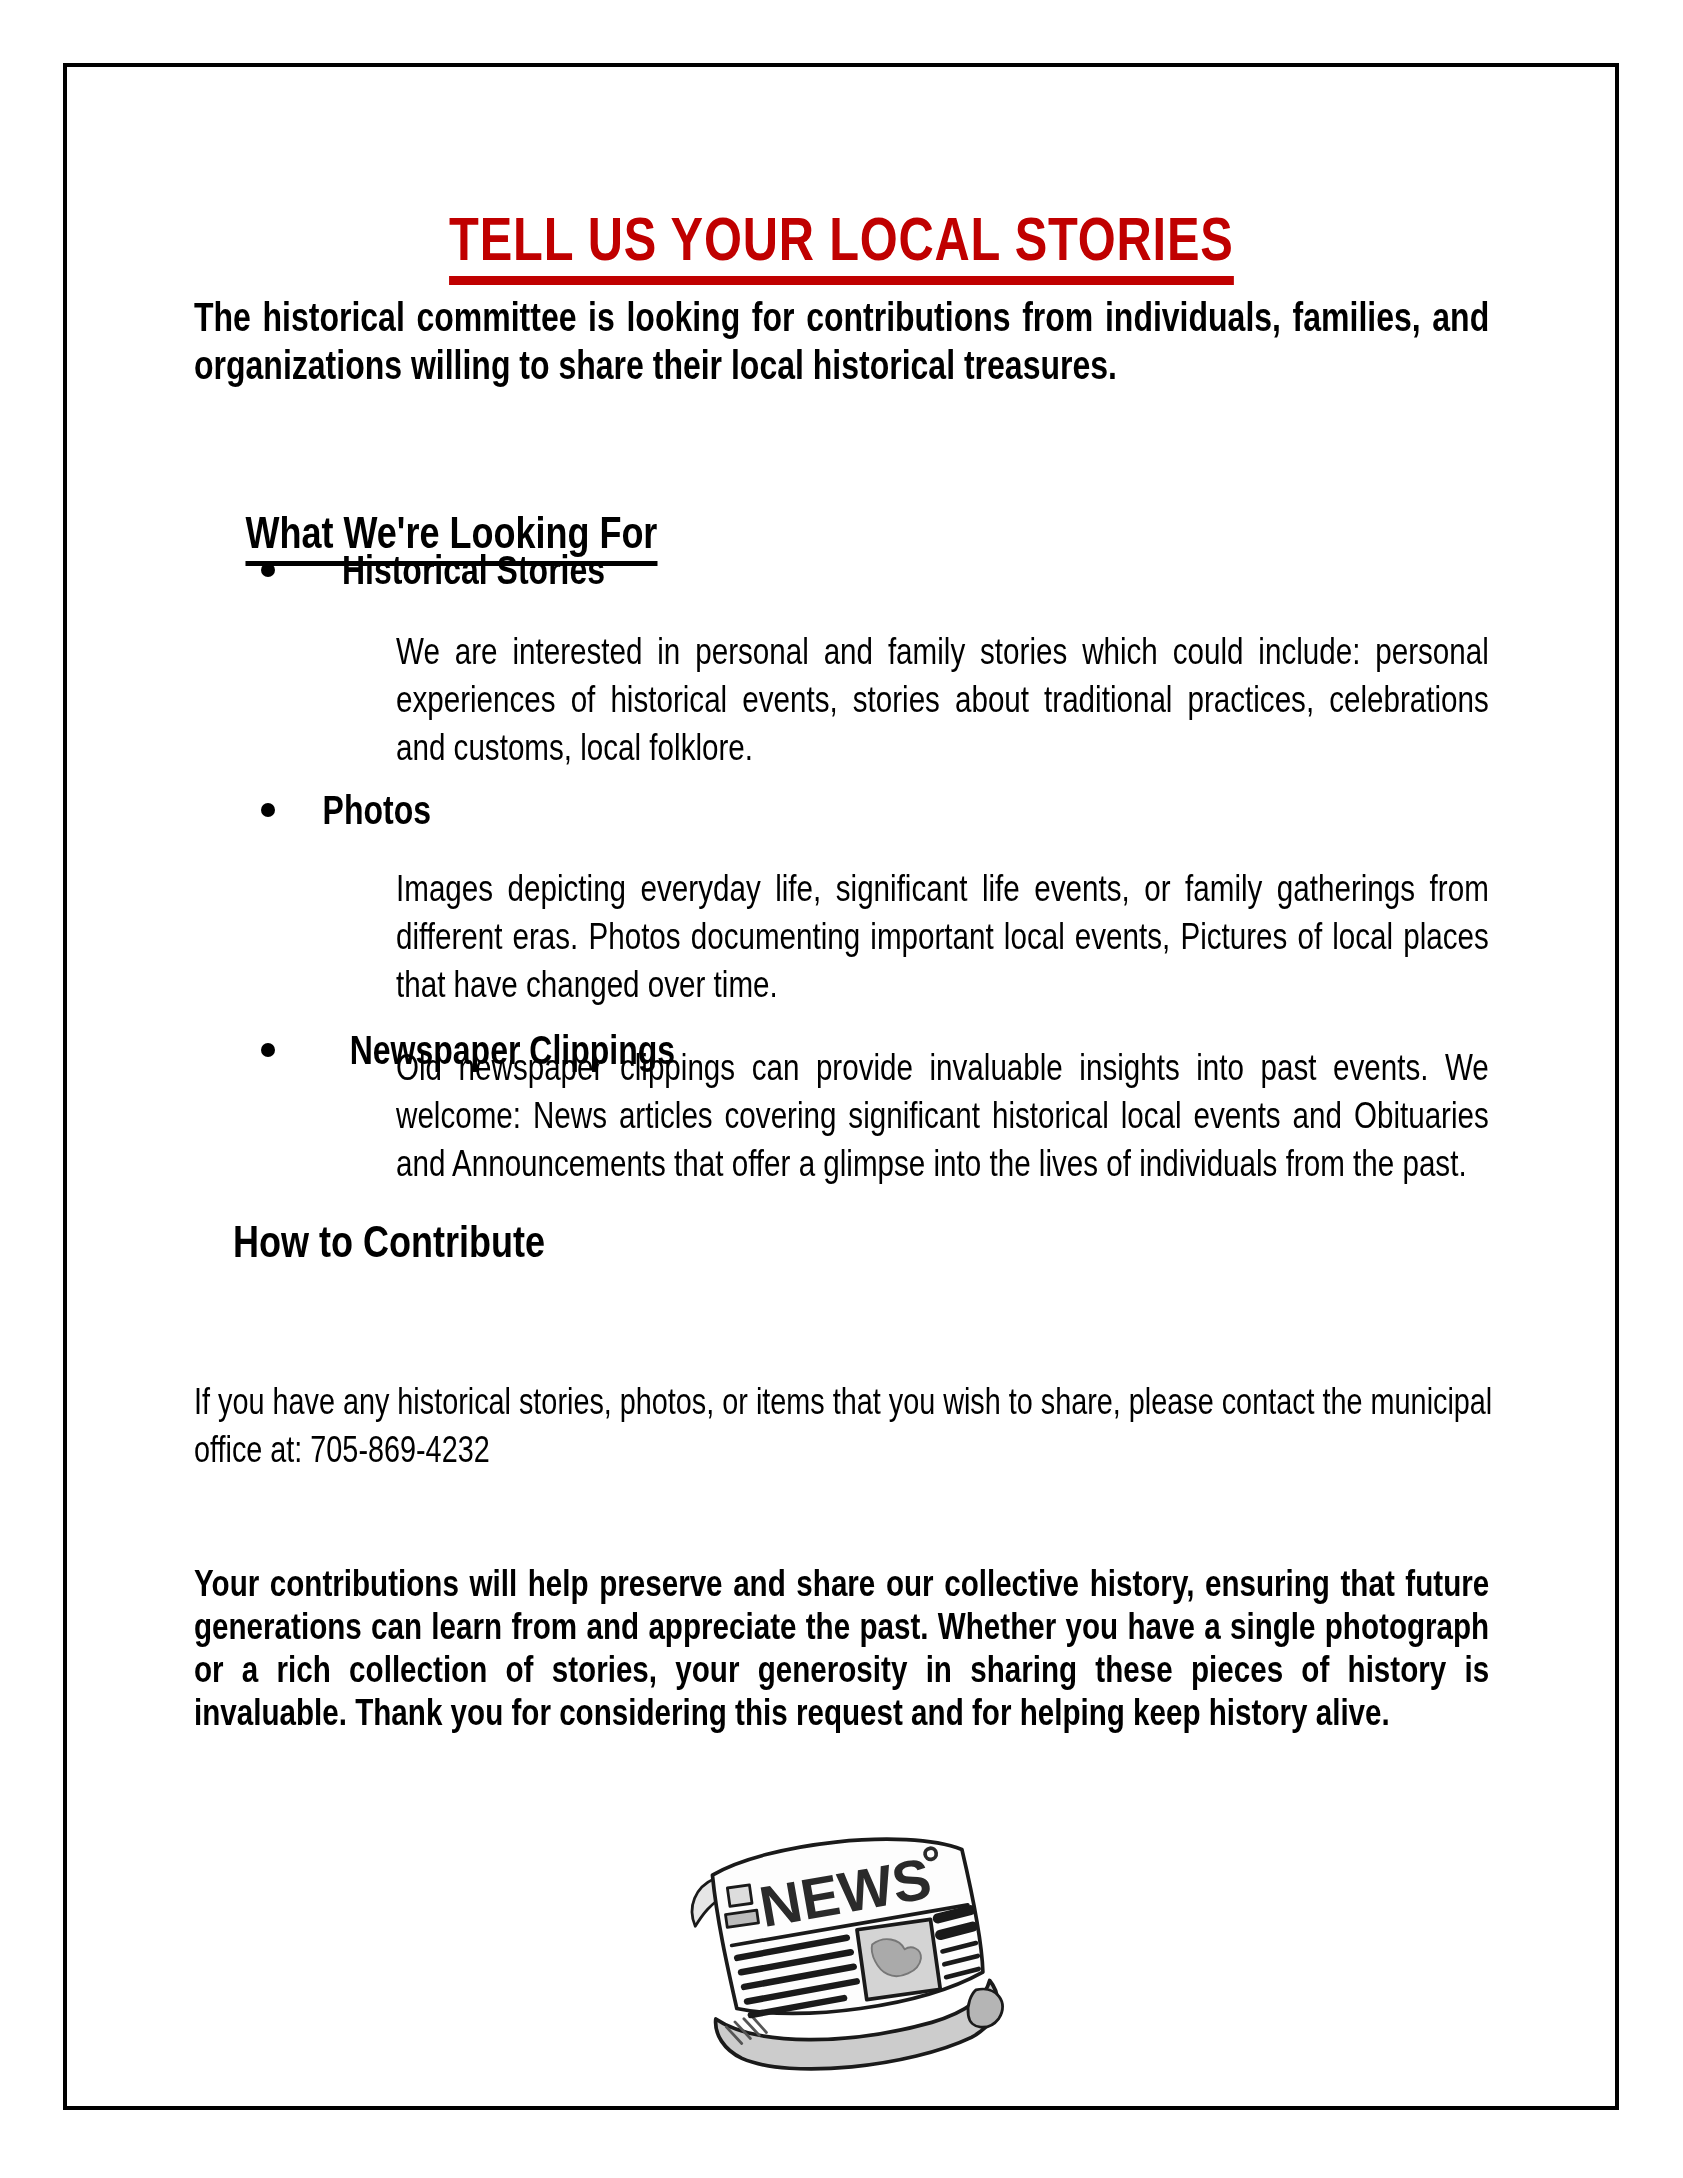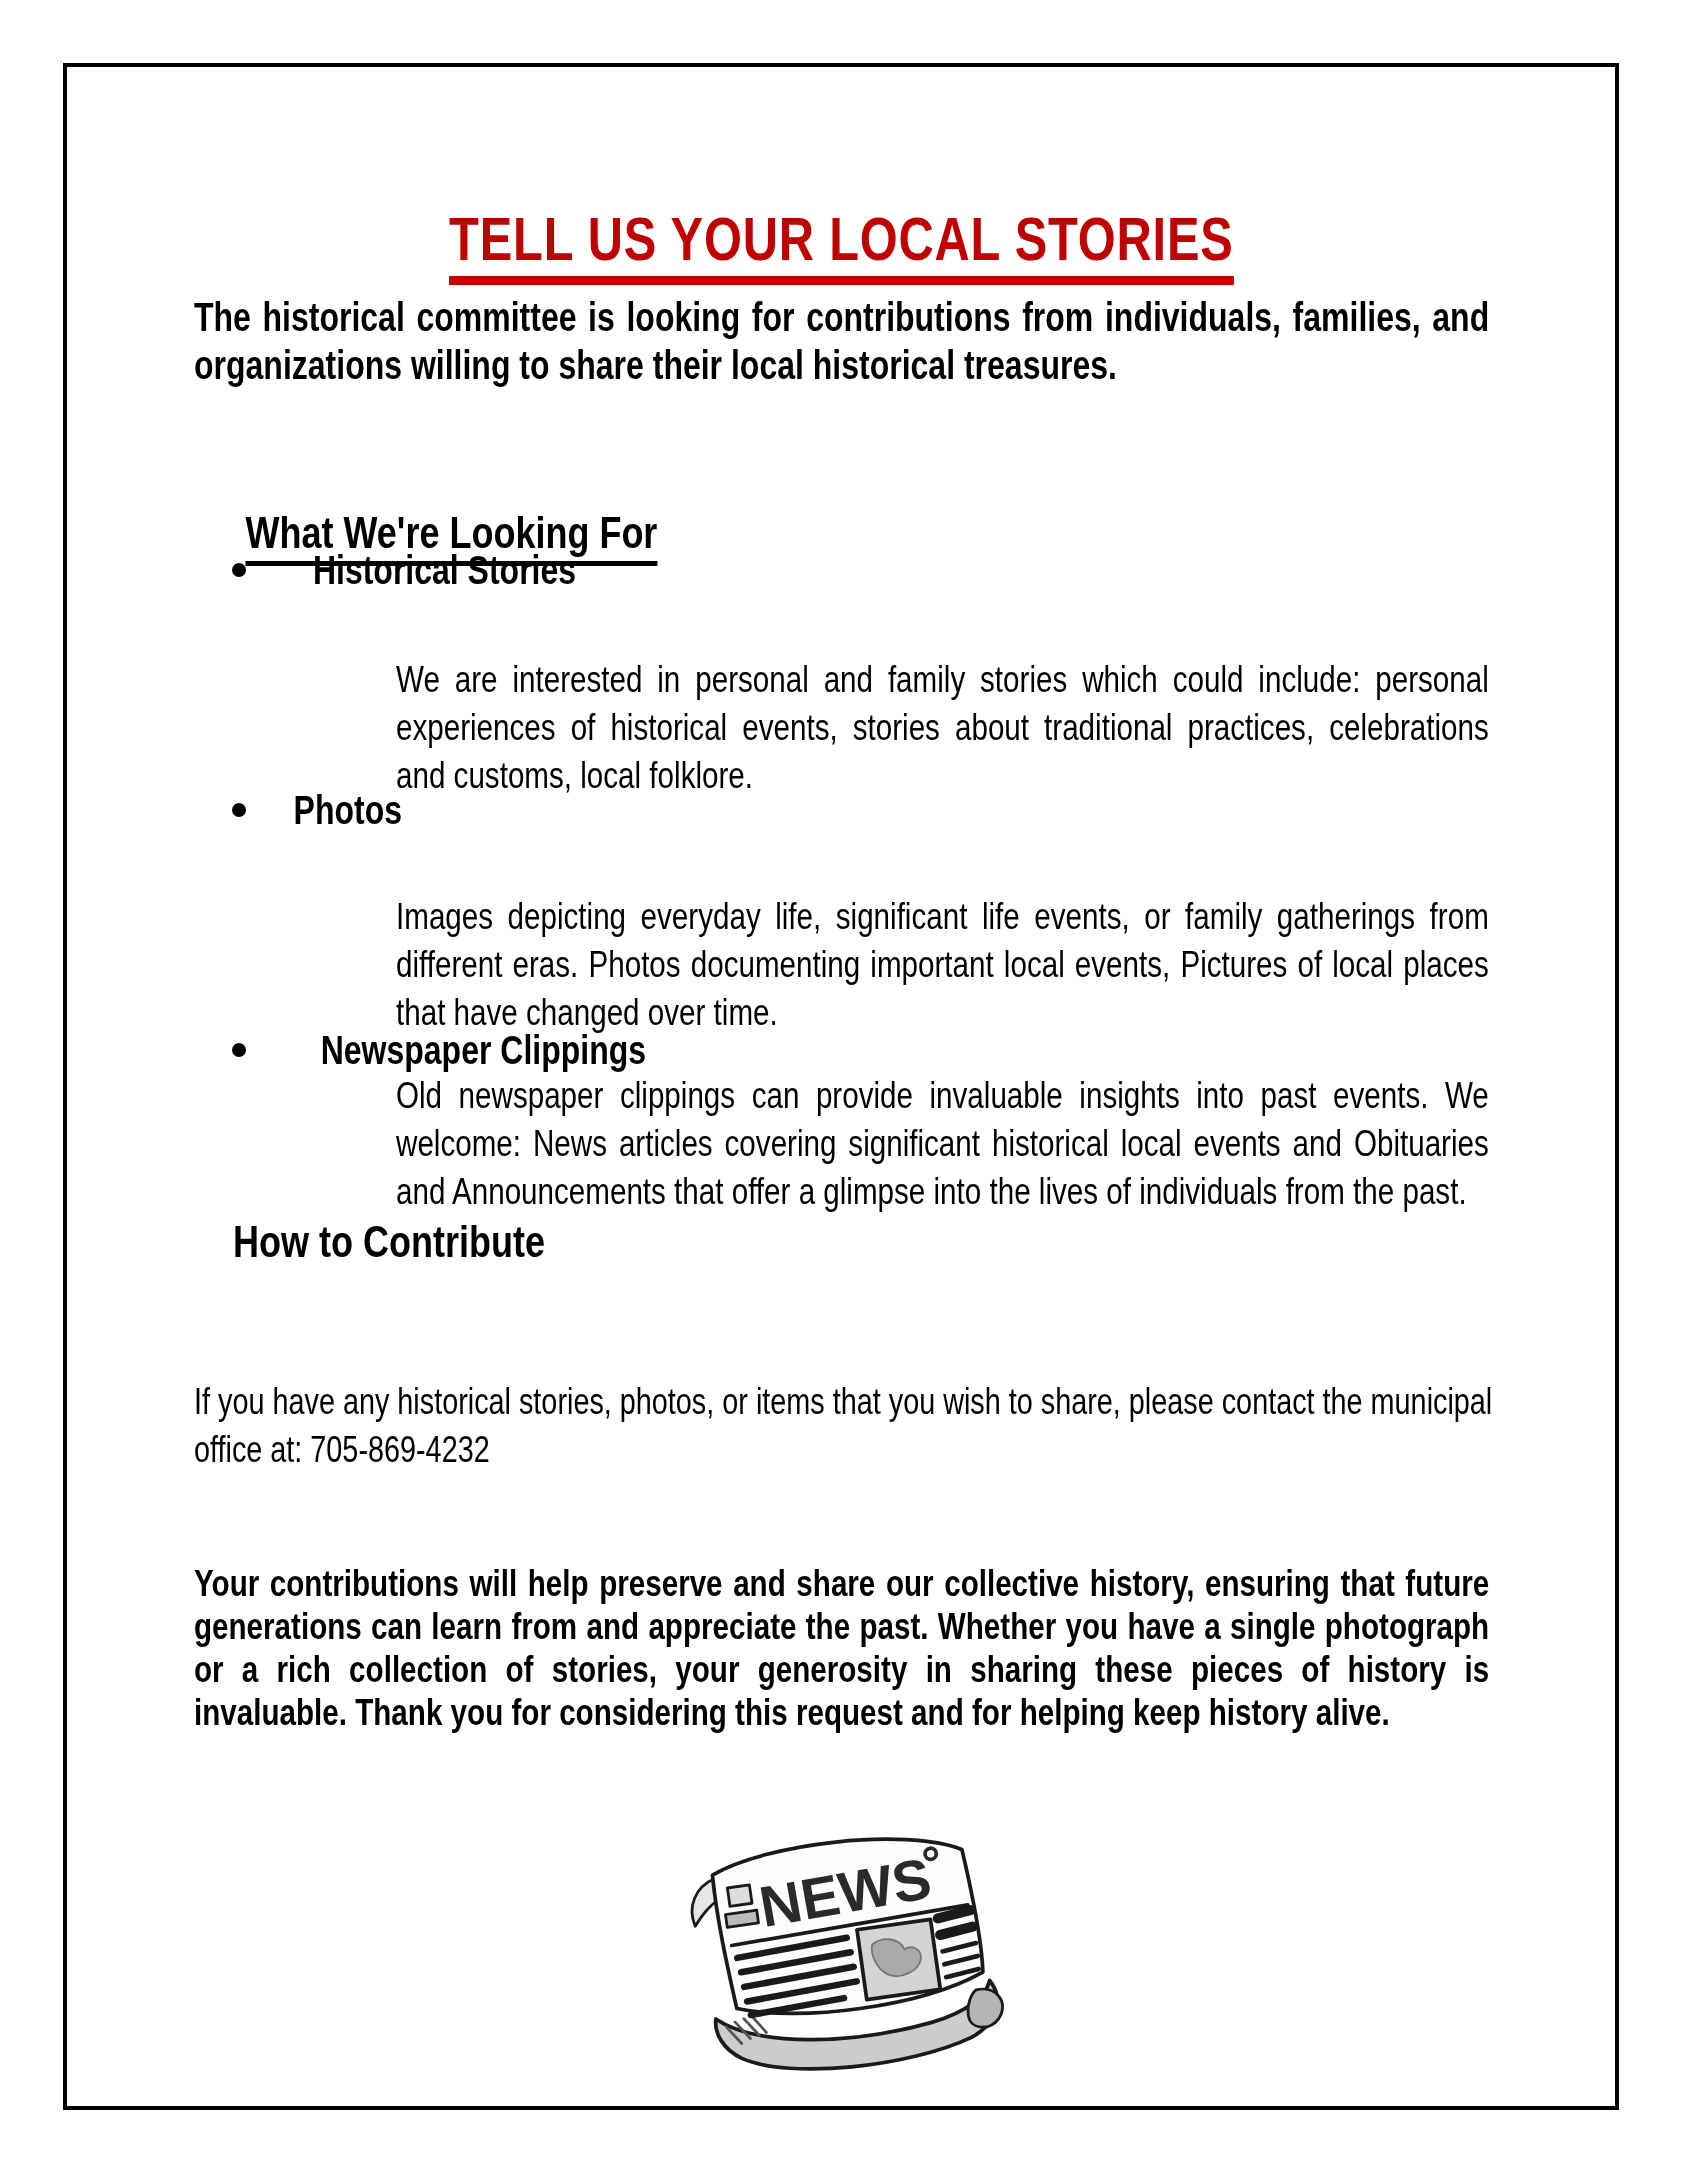--- a/index.html
+++ b/index.html
@@ -26,26 +26,26 @@
 
   .intro{left:194px;top:293px;width:1295px;}
   .intro p{margin:0;width:1619px;font-size:40px;font-weight:700;line-height:48px;text-align:justify;}
 
   .h-wrap{left:194px;}
   .h-looking{top:463px;margin-top:44px;}
   .h-contribute{top:1216px;}
   .heading{font-size:45px;font-weight:700;line-height:1.15;white-space:nowrap;}
   .underlined{border-bottom:5px solid #000;padding-bottom:3px;}
 
-  .bullet{left:232px;display:flex;align-items:center;gap:34px;}
+  .bullet{left:261px;display:flex;align-items:center;gap:34px;}
   .b1{top:546px;} .b2{top:786px;align-items:center;} .b3{top:1026px;}
   .bullet-dot{width:14px;height:14px;border-radius:50%;background:#000;flex:none;}
   .bullet-label{font-size:40px;font-weight:700;line-height:1.2;white-space:nowrap;}
 
-  .desc{left:396px;width:1093px;margin-top:28px;}
+  .desc{left:396px;width:1093px;}
   .d1{top:628px;} .d2{top:865px;} .d3{top:1044px;}
   .desc p{margin:0;width:1366px;font-size:37px;line-height:48px;text-align:justify;}
 
   .contact{left:194px;top:1378px;width:1303px;}
   .contact p{margin:0;width:1629px;font-size:36px;line-height:48px;text-align:left;}
 
   .closing{left:194px;top:1562px;width:1295px;}
   .closing p{margin:0;width:1619px;font-size:37px;font-weight:700;line-height:43px;text-align:justify;}
 
   .news{left:653px;top:1818px;width:392px;height:297px;}

